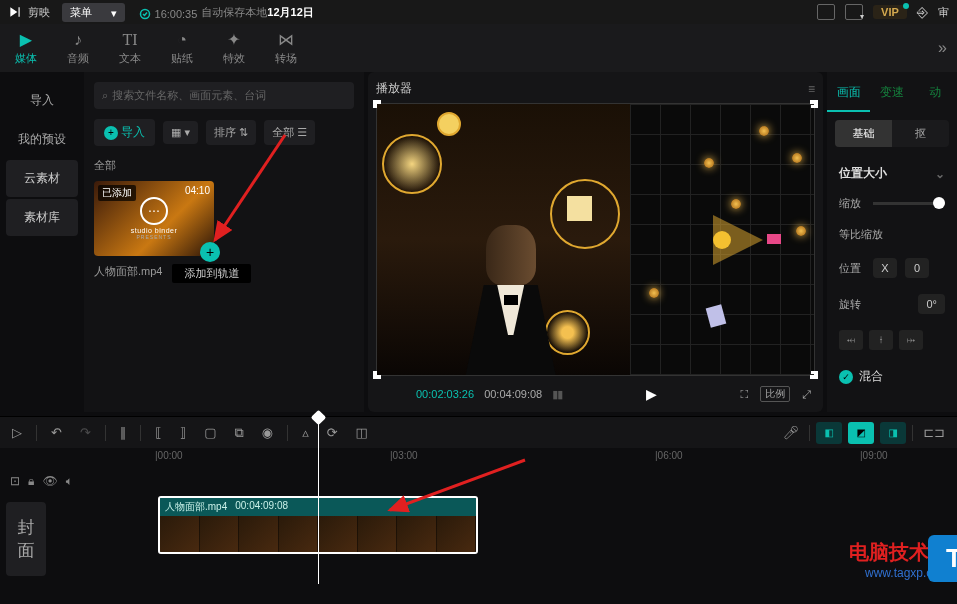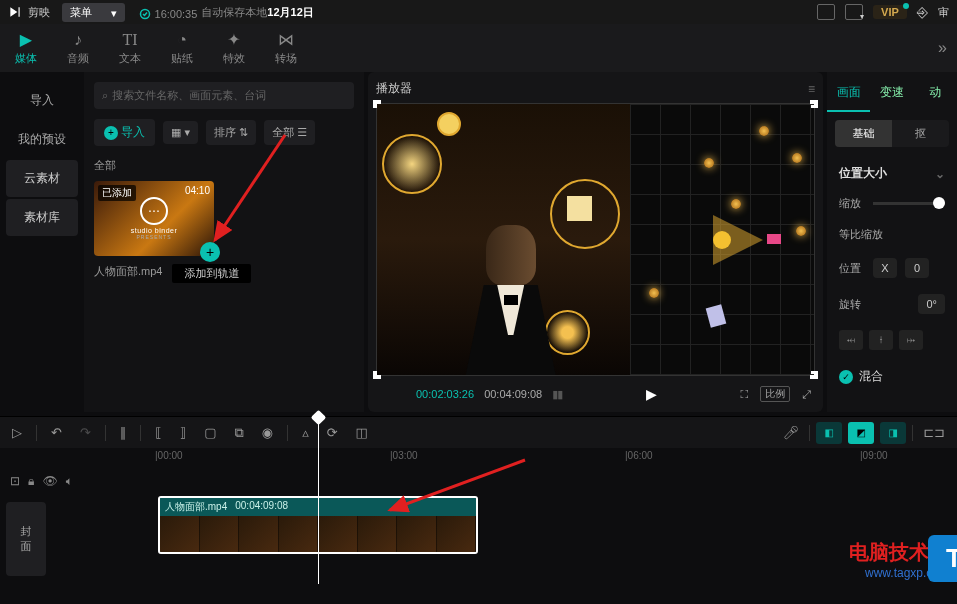--- a/index.html
+++ b/index.html
@@ -80,21 +80,21 @@
     .preview-controls { display: flex; align-items: center; padding: 10px 4px 2px; font-size: 11px; gap: 10px; }
     .time-current { color: #0ac0b0; padding-left: 36px; }
     .time-total { color: #aaa; }
     .play-btn { margin: 0 auto; color: #fff; font-size: 14px; cursor:pointer; }
     .pv-ctrl-right { display:flex; gap:12px; align-items:center; color:#aaa; }
     .ratio-label { border:1px solid #555; padding:0 4px; border-radius:2px; font-size:10px; }
     
     
     .props-panel { width: 130px; background: #121214; display: flex; flex-direction: column; font-size: 12px; overflow:hidden; }
     .props-tabs { display: flex; height:40px; }
-    .props-tab { flex:1; text-align:center; padding:12px 0; color:#86efac; cursor:pointer; font-size:12px; }
+    .props-tab { flex:1; text-align:center; padding:12px 0; color:#15803d; cursor:pointer; font-size:12px; }
     .props-tab.active { color: #0ac0b0; border-bottom: 2px solid #0ac0b0; }
     .props-subtabs { display:flex; margin:8px; background:#1a1a1c; border-radius:4px; overflow:hidden; }
     .props-subtab { flex:1; text-align:center; padding:6px 0; font-size:11px; color:#aaa; cursor:pointer; }
     .props-subtab.active { background:#333; color:#fff; }
     .section-title { padding: 10px 12px 6px; font-weight: bold; color: #ddd; display:flex; align-items:center; }
     .section-title .chev { margin-left:auto; color:#666; }
     .prop-row { display: flex; align-items: center; padding: 8px 12px; gap: 8px; }
     .prop-label { width: 26px; color: #aaa; font-size: 11px; }
     .slider { flex:1; height:3px; background:#333; position:relative; }
     .slider-thumb { position:absolute; right:0; top:-5px; width:12px; height:12px; background:#fff; border-radius:50%; }
@@ -115,21 +115,21 @@
     
     .ruler { height: 18px; position: relative; margin-left: 110px; font-size: 10px; color: #666; background:#0d0d0f; }
     .ruler-mark { position: absolute; top: 2px; }
     .playhead-container{ position:absolute; left:318px; top:418px; bottom:20px; width:1px; background:#fff; z-index:5; pointer-events:none; }
     .playhead-diamond{ position:absolute; top:-6px; left:-5px; width:11px; height:11px; background:#fff; transform:rotate(45deg); border-radius:2px; }
     
     
     .tracks { height: 128px; display: flex; background:#0d0d0f; }
     .track-left { width: 110px; padding: 8px 6px; }
     .eye-row { display:flex; gap:8px; color:#888; font-size:12px; margin-bottom:14px; padding-left:4px; }
-    .cover-btn { background:#1f1f22; padding:22px 10px; border-radius:4px; font-size:11px; color:#aaa; width:40px; text-align:center; cursor:pointer; }
+    .cover-btn { background:#1f1f22; padding:14px 10px; border-radius:4px; font-size:17px; color:#aaa; width:40px; text-align:center; cursor:pointer; }
     .track-lanes { flex:1; position:relative; padding-top:30px; }
     .clip { position:absolute; left:48px; top:30px; width:320px; height:58px; background:#0e3c3c; border:2px solid #fff; border-radius:3px; overflow:hidden; }
     .clip-header { background:#0a5858; color:#c8f0e8; font-size:10px; padding:2px 5px; display:flex; gap:8px; }
     .clip-frames { display:flex; height:40px; }
     .frame { flex:1; background:linear-gradient(135deg,#2a1a0a,#4a2a10); border-right:1px solid #0006; }
     
     
     .arrow { position:absolute; pointer-events:none; z-index:10; }
     
     
@@ -339,21 +339,21 @@
     <div class="track-mode active">◩</div>
     <div class="track-mode">◨</div>
     <span class="tl-divider"></span>
     <span class="tl-tool">⊏⊐</span>
   </div>
 </div>
 
 <div class="ruler">
   <span class="ruler-mark" style="left:45px">|00:00</span>
   <span class="ruler-mark" style="left:280px">|03:00</span>
-  <span class="ruler-mark" style="left:515px">|06:00</span>
+  <span class="ruler-mark" style="left:545px">|06:00</span>
   <span class="ruler-mark" style="left:750px">|09:00</span>
 </div>
 
 <div class="tracks">
   <div class="track-left">
     <div class="eye-row">
       <span>⊡</span>
       <span>🔒︎</span>
       <span>👁</span>
       <span>🔈︎</span>

